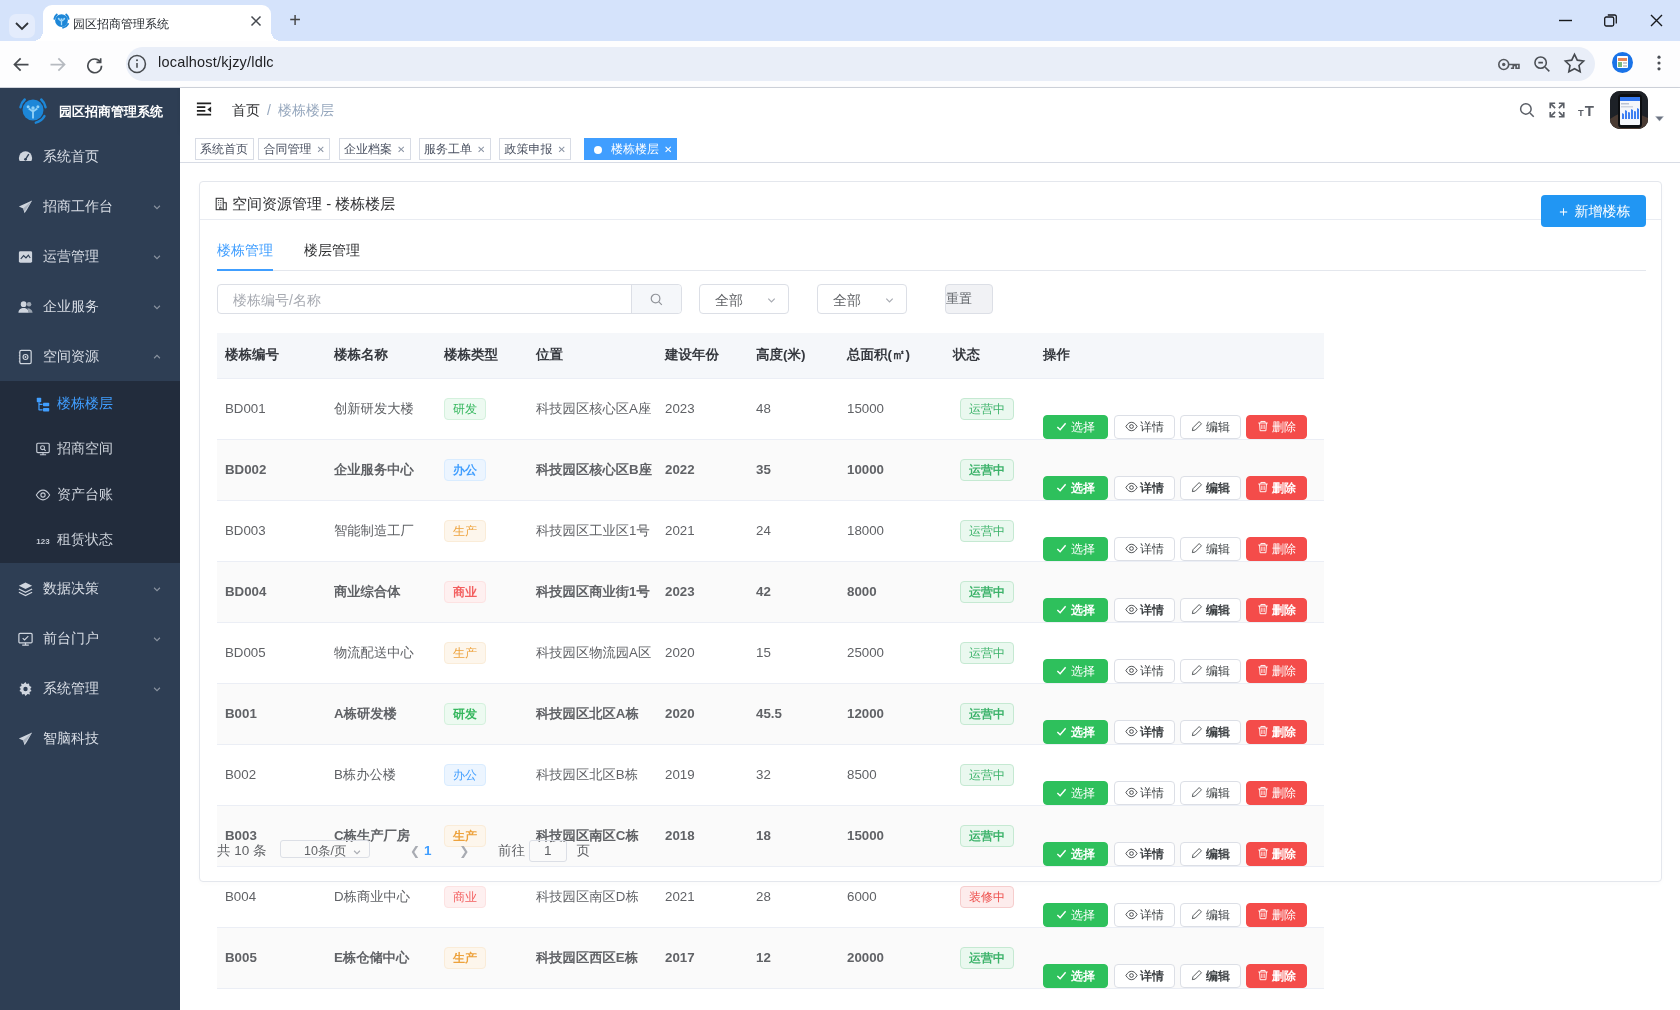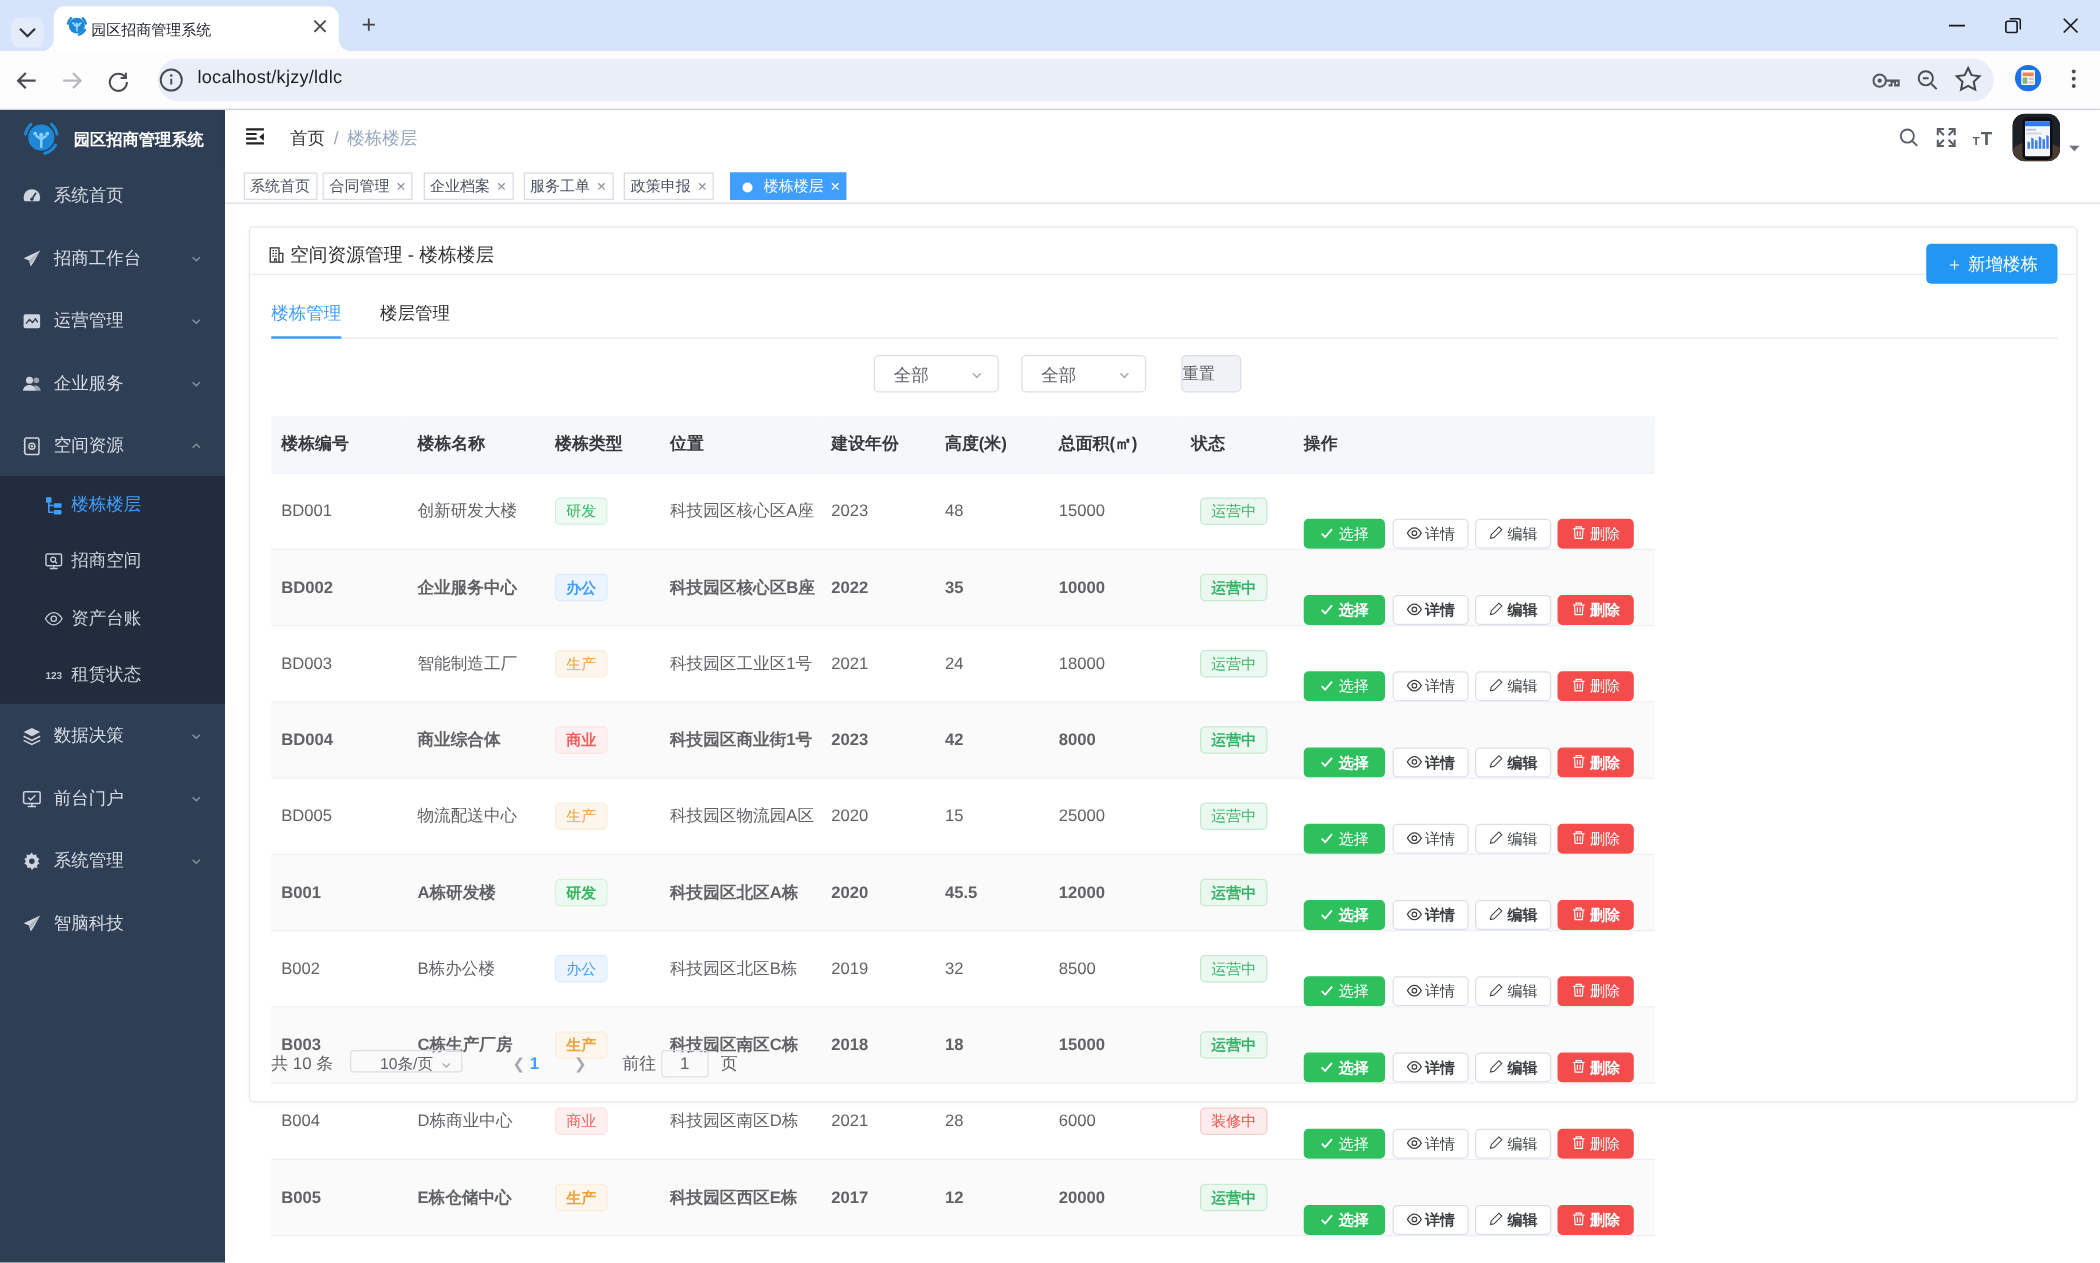--- a/index.html
+++ b/index.html
@@ -50,21 +50,21 @@
 #cardtitle { position:absolute; left:17px; top:12.5px; font-size:15px; color:#303133; font-weight:500; }
 #addbtn { position:absolute; right:15px; top:13px; width:105px; height:32px; background:#2196f3; border-radius:4px; color:#fff; font-size:14px; text-align:center; line-height:32px; }
 
 #tabs { position:absolute; left:17px; top:55.5px; width:1429px; height:33px; border-bottom:1px solid #e4e7ed; }
 .ttab { position:absolute; top:0; font-size:14px; height:33px; line-height:24px; color:#303133; }
 .ttab.on { color:#409eff; border-bottom:2px solid #409eff; }
 
 .inpwrap { position:absolute; left:17px; top:102px; width:465px; height:30px; border:1px solid #dcdfe6; border-radius:4px; background:#fff; }
 .inpwrap .ph { position:absolute; left:15px; top:7px; font-size:14px; color:#a8abb2; }
 .inpwrap .append { position:absolute; right:0; top:0; width:50px; height:28px; background:#f5f7fa; border-left:1px solid #dcdfe6; border-radius:0 4px 4px 0; }
-.sel { position:absolute; top:102px; width:100px; height:30px; border:1px solid #dcdfe6; border-radius:4px; background:#fff; }
+.sel { position:absolute; top:102px; width:90px; height:30px; border:1px solid #dcdfe6; border-radius:4px; background:#fff; }
 .sel .v { position:absolute; left:15px; top:7px; font-size:14px; color:#606266; }
 #resetbtn { position:absolute; left:745px; top:102px; width:48px; height:30px; background:#f1f2f5; border:1px solid #dcdfe6; border-radius:4px; font-size:13px; color:#5f6368; text-align:left; line-height:28px; }
 
 #tbl { position:absolute; left:17px; top:151px; width:1107px; }
 #tbl table { border-collapse:collapse; width:1107px; table-layout:fixed; }
 #tbl th { white-space:nowrap; background:#f5f7fa; font-size:13.5px; color:#36393f; font-weight:bold; text-align:left; padding:0 8px; height:45px; border-bottom:1px solid #ebeef5; }
 #tbl td { white-space:nowrap; overflow:hidden; font-size:13.3px; color:#606266; text-align:left; padding:0 8px; height:43.6px; border-bottom:1px solid #ebeef5; }
 #tbl tr.stripe td { background:#fafafa;font-weight:bold; }
 .badge { display:inline-block; height:22px; line-height:20px; padding:0 8px; border-radius:4px; font-size:12px; border:1px solid transparent; }
 .b-green { background:#edfaf1; border-color:#d4f1dd; color:#36b75e; }
@@ -350,20 +350,29 @@
               <path d="M4.5 4h1.5M7 4h1.5M4.5 6.5h1.5M7 6.5h1.5M4.5 9h1.5M7 9h1.5" stroke="#303133" stroke-width="1"></path>
               <path d="M6.5 14v-2.5h1.5V14" stroke="#303133" fill="none"></path>
             </svg>
             <span id="cardtitle" style="left:32px">空间资源管理 - 楼栋楼层</span>
           <div id="addbtn">＋ 新增楼栋</div>
         </div>
         <div id="tabs">
           <span class="ttab on" style="left:0;">楼栋管理</span>
           <span class="ttab" style="left:87px;">楼层管理</span>
         </div>
+        <div class="inpwrap">
+            <span class="ph">楼栋编号/名称</span>
+            <span class="append">
+              <svg style="position:absolute;left:17px;top:7px" width="15" height="15" viewBox="0 0 16 16">
+                <circle cx="7" cy="7" r="4.6" stroke="#909399" stroke-width="1.3" fill="none"></circle>
+                <path d="M10.5 10.5l3.2 3.2" stroke="#909399" stroke-width="1.3"></path>
+              </svg>
+            </span>
+          </div>
         <div class="sel" style="left:499px;">
             <span class="v">全部</span>
             <svg style="position:absolute;right:11px;top:10px" width="11" height="11" viewBox="0 0 12 12">
               <path d="M2.5 4L6 7.5 9.5 4" stroke="#a8abb2" stroke-width="1.3" fill="none"></path>
             </svg>
           </div>
         <div class="sel" style="left:617px;">
             <span class="v">全部</span>
             <svg style="position:absolute;right:11px;top:10px" width="11" height="11" viewBox="0 0 12 12">
               <path d="M2.5 4L6 7.5 9.5 4" stroke="#a8abb2" stroke-width="1.3" fill="none"></path>

